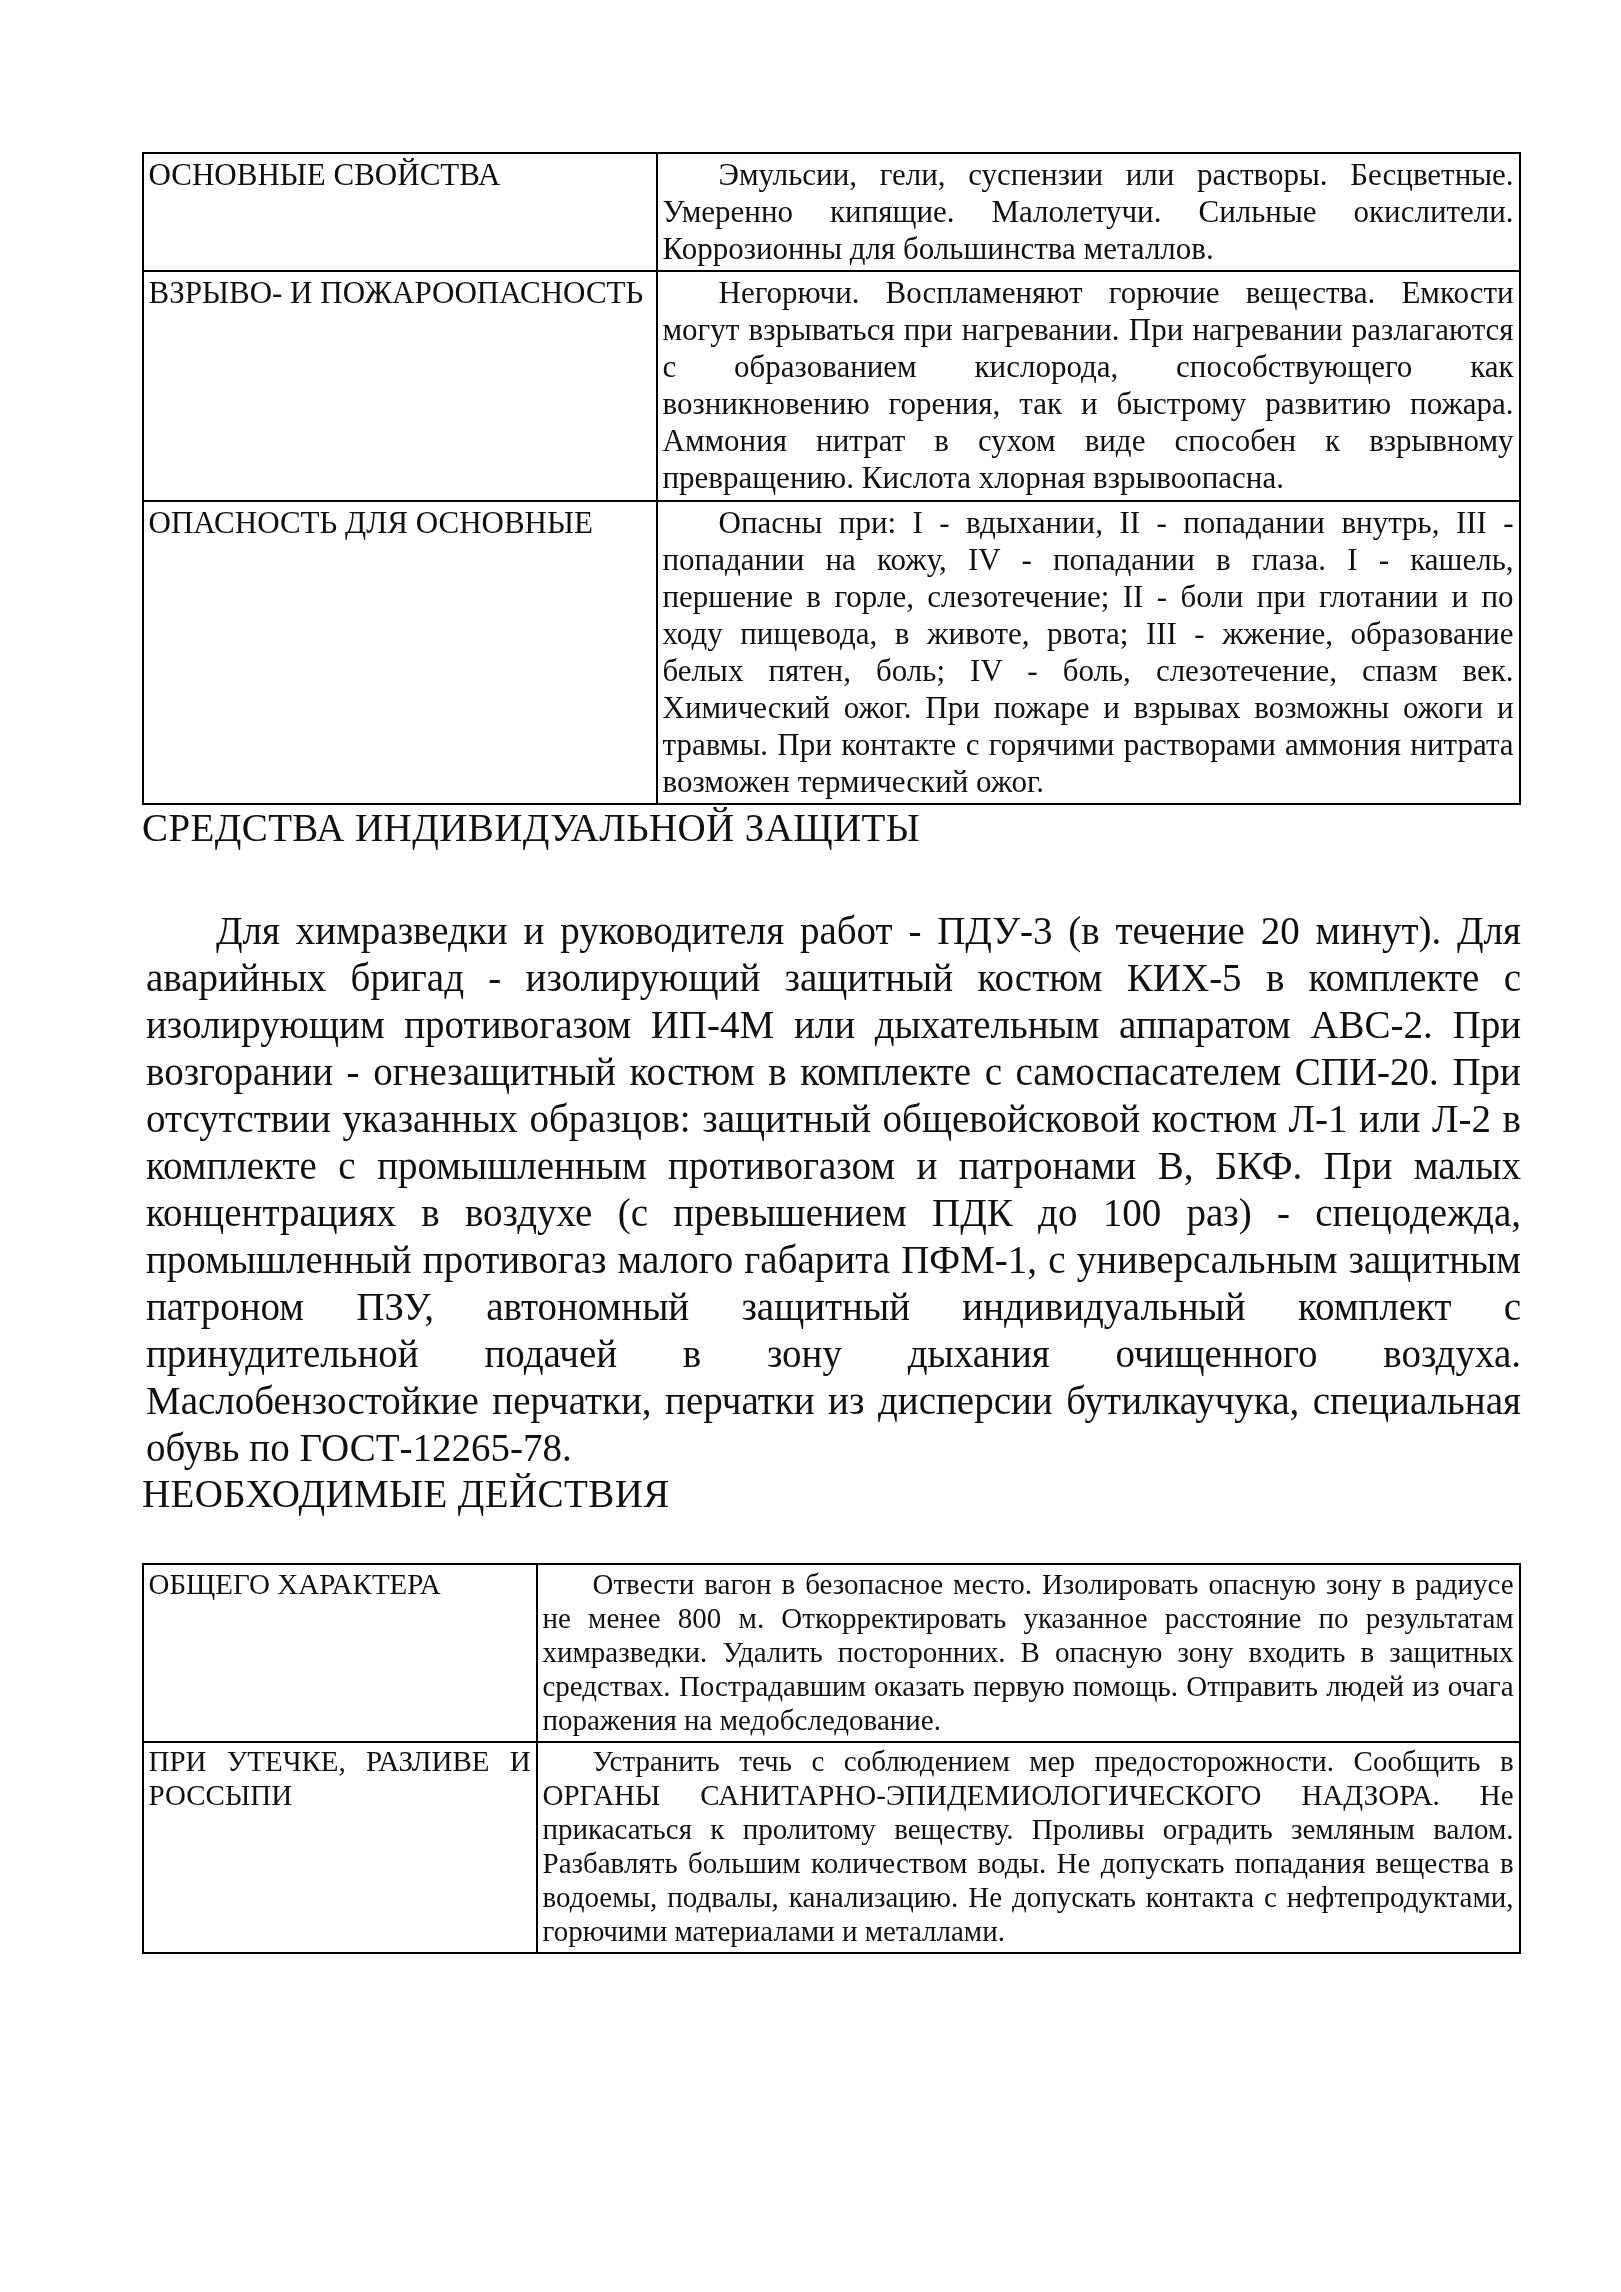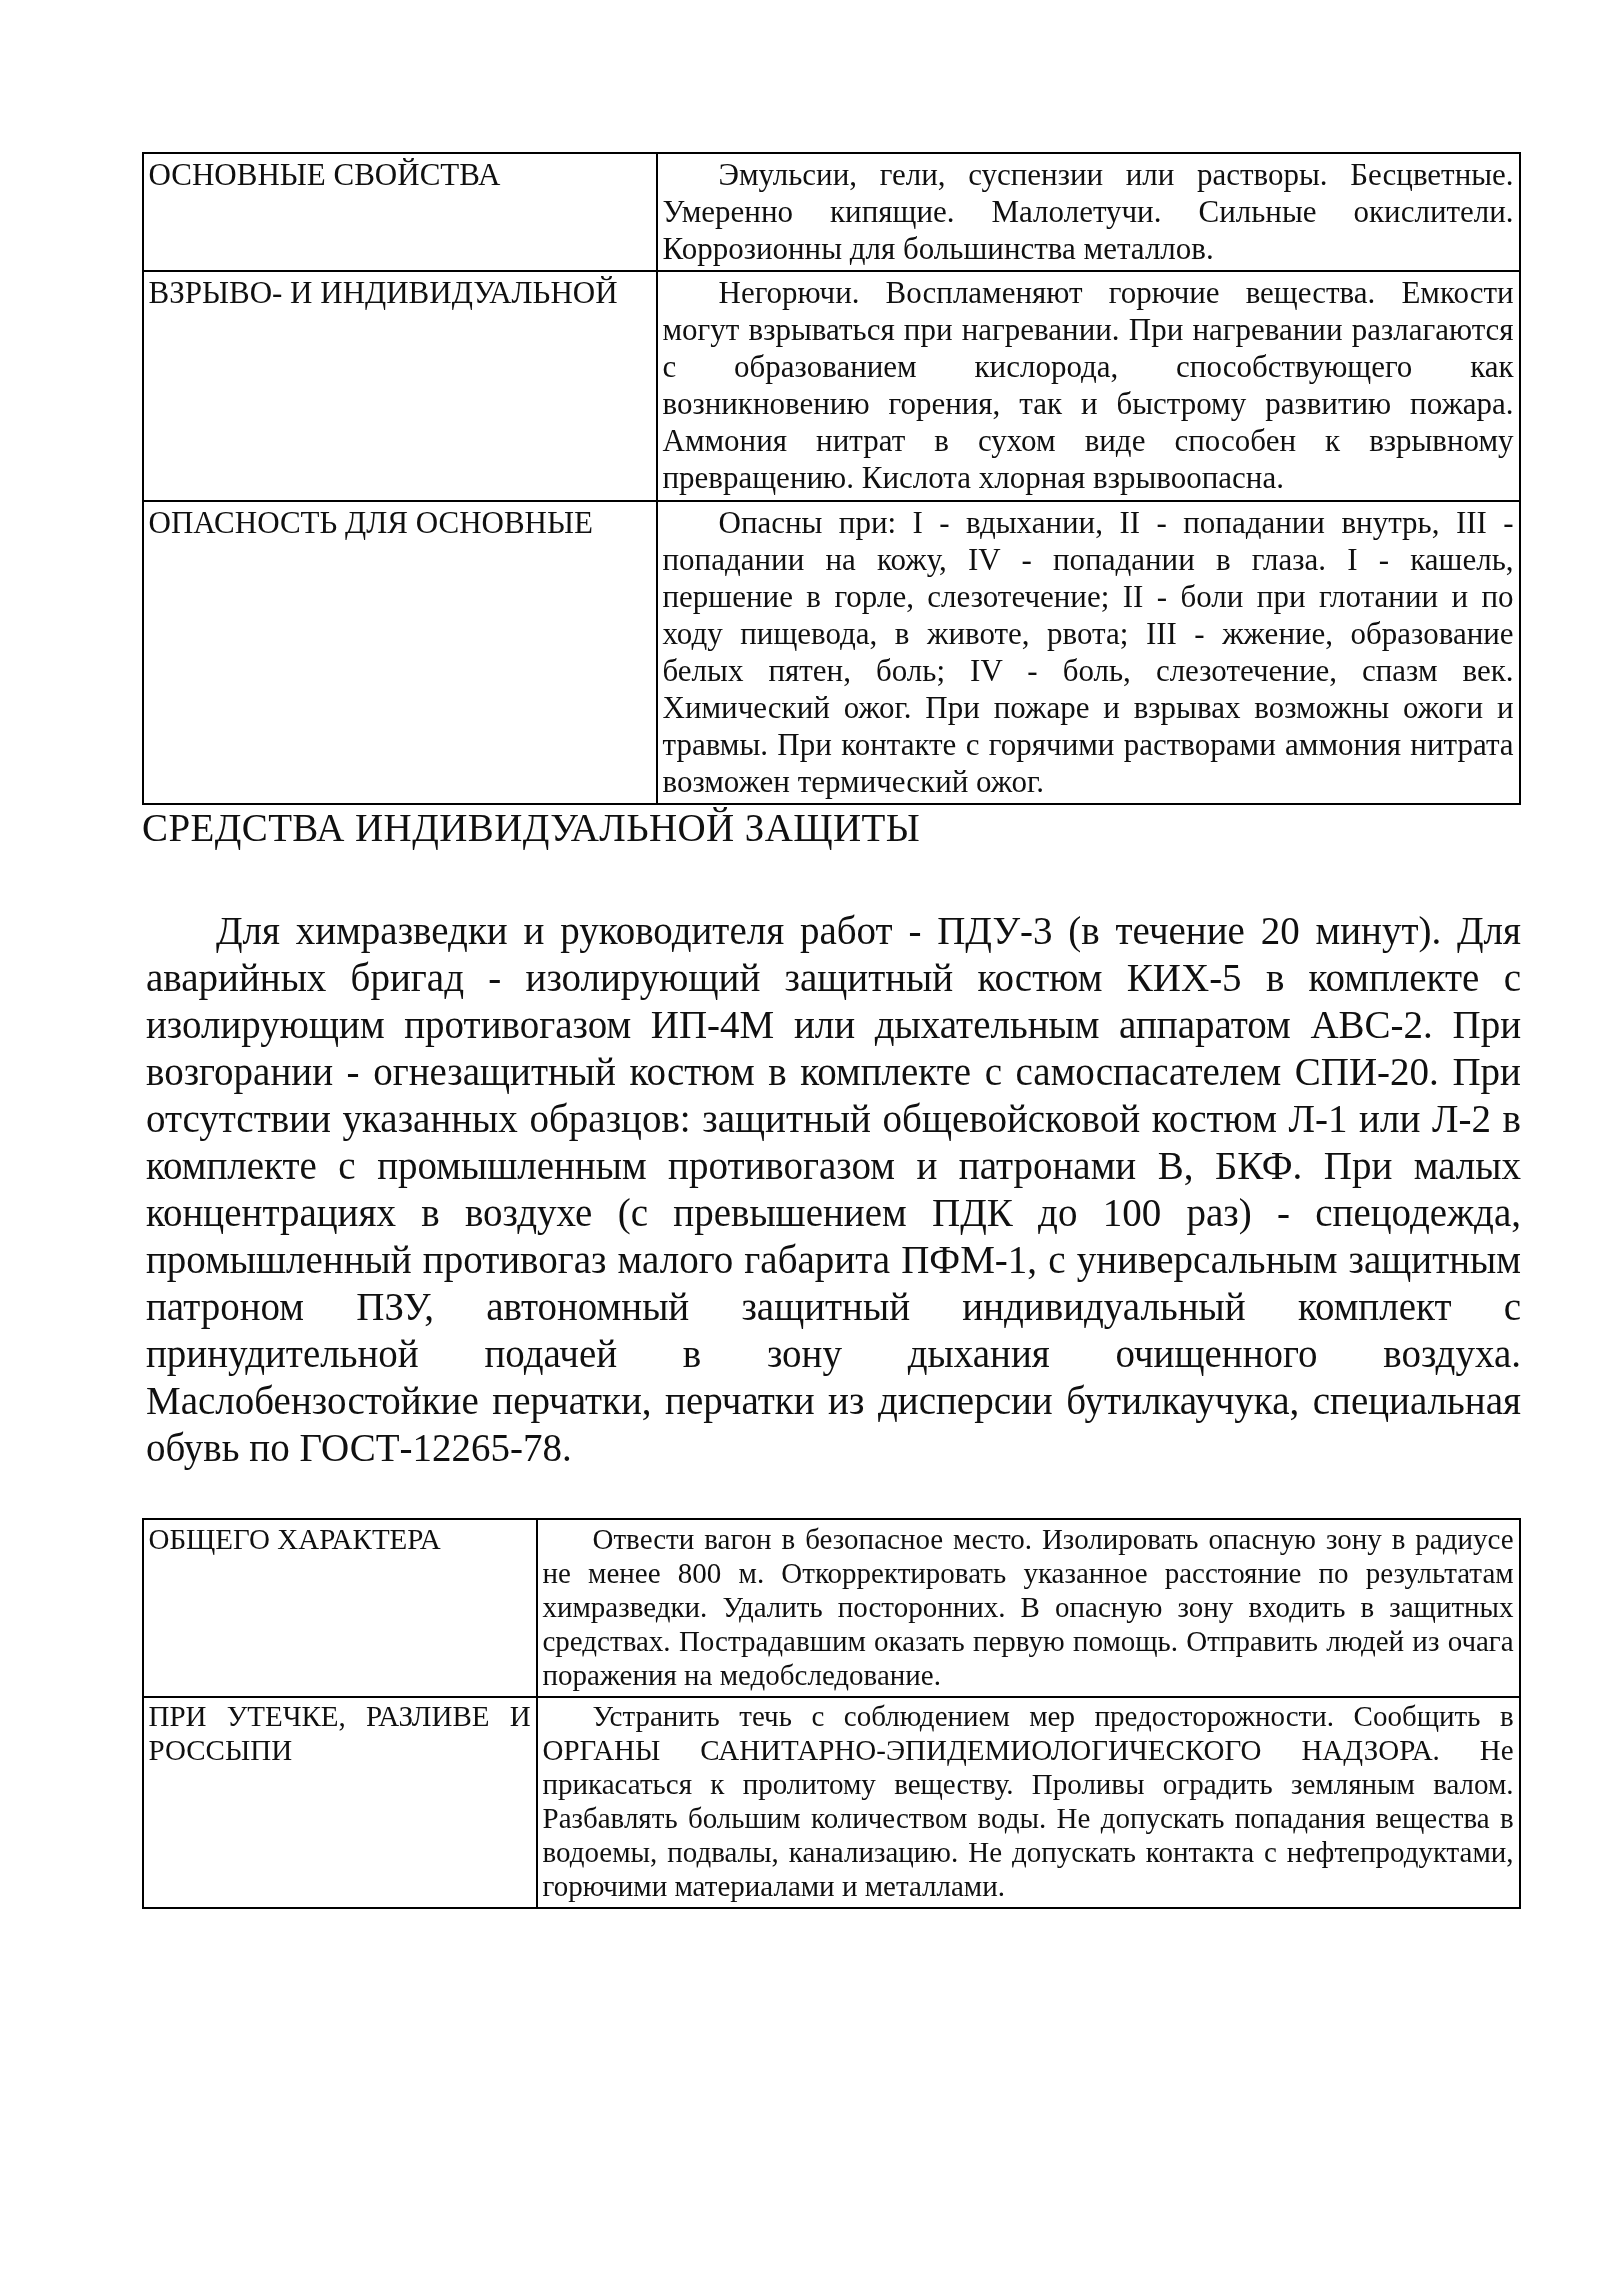--- a/index.html
+++ b/index.html
@@ -66,34 +66,35 @@
 
 <div class="content">
 
   <table class="doc-table t1">
     <tbody>
         <tr>
       <td class="label-cell">ОСНОВНЫЕ СВОЙСТВА</td>
       <td class="text-cell">Эмульсии, гели, суспензии или растворы. Бесцветные. Умеренно кипящие. Малолетучи. Сильные окислители. Коррозионны для большинства металлов.</td>
     </tr>
     <tr>
-      <td class="label-cell">ВЗРЫВО- И ИНДИВИДУАЛЬНОЙ</td>
+      <td class="label-cell">ВЗРЫВО- И ПОЖАРООПАСНОСТЬ</td>
       <td class="text-cell">Негорючи. Воспламеняют горючие вещества. Емкости могут взрываться при нагревании. При нагревании разлагаются с образованием кислорода, способствующего как возникновению горения, так и быстрому развитию пожара. Аммония нитрат в сухом виде способен к взрывному превращению. Кислота хлорная взрывоопасна.</td>
     </tr>
     <tr>
       <td class="label-cell">ОПАСНОСТЬ ДЛЯ ОСНОВНЫЕ</td>
       <td class="text-cell">Опасны при: I - вдыхании, II - попадании внутрь, III - попадании на кожу, IV - попадании в глаза. I - кашель, першение в горле, слезотечение; II - боли при глотании и по ходу пищевода, в животе, рвота; III - жжение, образование белых пятен, боль; IV - боль, слезотечение, спазм век. Химический ожог. При пожаре и взрывах возможны ожоги и травмы. При контакте с горячими растворами аммония нитрата возможен термический ожог.</td>
     </tr>
   </tbody>
     </table>
 
   <h1 class="section-heading h-protection">СРЕДСТВА ИНДИВИДУАЛЬНОЙ ЗАЩИТЫ</h1>
 
   <p class="body-paragraph">Для химразведки и руководителя работ - ПДУ-3 (в течение 20 минут). Для аварийных бригад - изолирующий защитный костюм КИХ-5 в комплекте с изолирующим противогазом ИП-4М или дыхательным аппаратом АВС-2. При возгорании - огнезащитный костюм в комплекте с самоспасателем СПИ-20. При отсутствии указанных образцов: защитный общевойсковой костюм Л-1 или Л-2 в комплекте с промышленным противогазом и патронами В, БКФ. При малых концентрациях в воздухе (с превышением ПДК до 100 раз) - спецодежда, промышленный противогаз малого габарита ПФМ-1, с универсальным защитным патроном ПЗУ, автономный защитный индивидуальный комплект с принудительной подачей в зону дыхания очищенного воздуха. Маслобензостойкие перчатки, перчатки из дисперсии бутилкаучука, специальная обувь по ГОСТ-12265-78.</p>
 
+  <h1 class="section-heading h-actions">НЕОБХОДИМЫЕ ДЕЙСТВИЯ</h1>
 
   <table class="doc-table t2">
     <tbody>
         <tr>
       <td class="label-cell">ОБЩЕГО ХАРАКТЕРА</td>
       <td class="text-cell">Отвести вагон в безопасное место. Изолировать опасную зону в радиусе не менее 800 м. Откорректировать указанное расстояние по результатам химразведки. Удалить посторонних. В опасную зону входить в защитных средствах. Пострадавшим оказать первую помощь. Отправить людей из очага поражения на медобследование.</td>
     </tr>
     <tr>
       <td class="label-cell">ПРИ УТЕЧКЕ, РАЗЛИВЕ И РОССЫПИ</td>
       <td class="text-cell">Устранить течь с соблюдением мер предосторожности. Сообщить в ОРГАНЫ САНИТАРНО-ЭПИДЕМИОЛОГИЧЕСКОГО НАДЗОРА. Не прикасаться к пролитому веществу. Проливы оградить земляным валом. Разбавлять большим количеством воды. Не допускать попадания вещества в водоемы, подвалы, канализацию. Не допускать контакта с нефтепродуктами, горючими материалами и металлами.</td>

